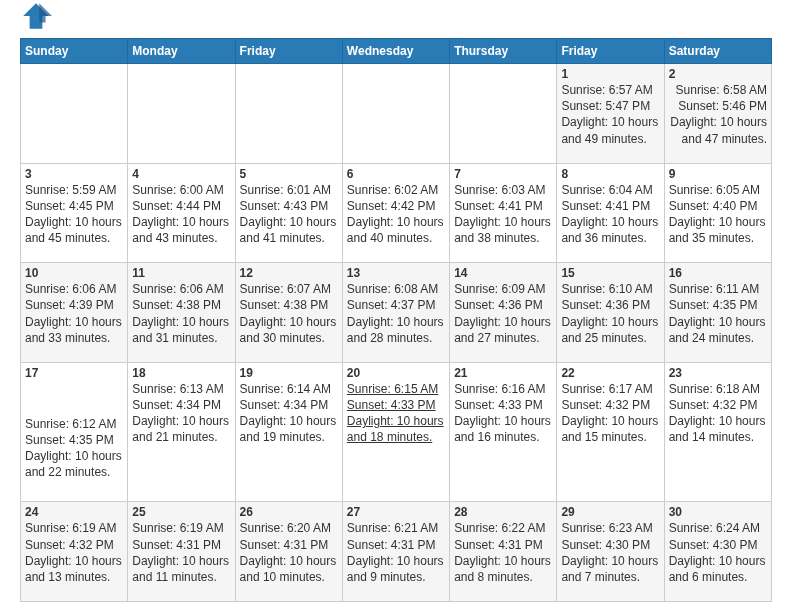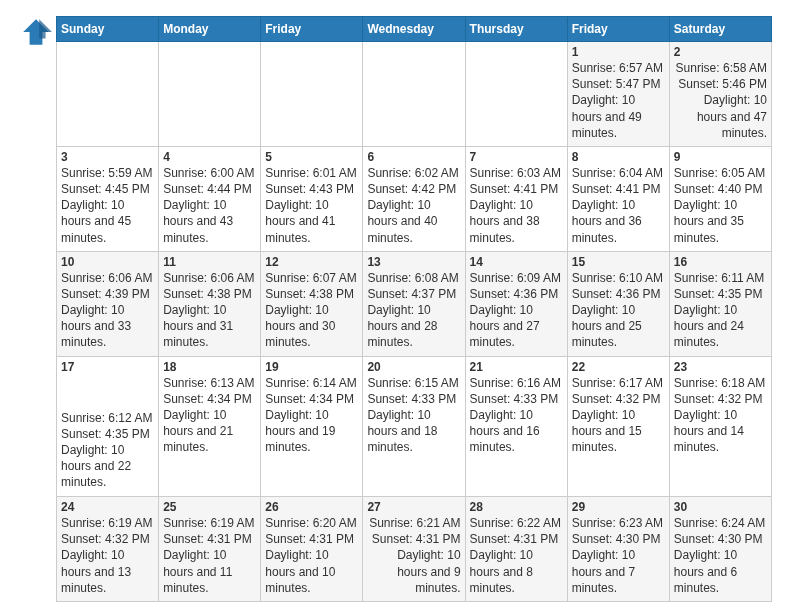--- a/index.html
+++ b/index.html
@@ -6,23 +6,23 @@
     body {
       font-family: Arial, sans-serif;
       background: #fff;
       width: 792px;
       height: 612px;
       overflow: hidden;
     }
     .page {
       width: 792px;
       height: 612px;
-      padding: 16px 20px 10px 20px;
+      padding: 0 20px 10px 20px;
       display: flex;
-      flex-direction: row;
+      flex-direction: column;
     }
     .header {
       display: flex;
       align-items: flex-start;
       justify-content: space-between;
       margin-bottom: 6px;
     }
     .logo {
       display: flex;
       align-items: center;
@@ -259,21 +259,21 @@
 Daylight: 10 hours and 21 minutes.</div>
           </td>
           <td>
             <span class="day-num">19</span>
             <div class="day-info" style="white-space: pre-line;">Sunrise: 6:14 AM
 Sunset: 4:34 PM
 Daylight: 10 hours and 19 minutes.</div>
           </td>
           <td>
             <span class="day-num">20</span>
-            <div class="day-info" style="white-space: pre-line;">Sunrise: 6:15 AM
+            <div class="day-info" style="white-space: pre-line; text-decoration: underline;">Sunrise: 6:15 AM
 Sunset: 4:33 PM
 Daylight: 10 hours and 18 minutes.</div>
           </td>
           <td>
             <span class="day-num">21</span>
             <div class="day-info" style="white-space: pre-line;">Sunrise: 6:16 AM
 Sunset: 4:33 PM
 Daylight: 10 hours and 16 minutes.</div>
           </td>
           <td>
@@ -303,21 +303,21 @@
 Daylight: 10 hours and 11 minutes.</div>
           </td>
           <td>
             <span class="day-num">26</span>
             <div class="day-info" style="white-space: pre-line;">Sunrise: 6:20 AM
 Sunset: 4:31 PM
 Daylight: 10 hours and 10 minutes.</div>
           </td>
           <td>
             <span class="day-num">27</span>
-            <div class="day-info" style="white-space: pre-line; text-align: right;">Sunrise: 6:21 AM
+            <div class="day-info" style="white-space: pre-line;">Sunrise: 6:21 AM
 Sunset: 4:31 PM
 Daylight: 10 hours and 9 minutes.</div>
           </td>
           <td>
             <span class="day-num">28</span>
             <div class="day-info" style="white-space: pre-line;">Sunrise: 6:22 AM
 Sunset: 4:31 PM
 Daylight: 10 hours and 8 minutes.</div>
           </td>
           <td>

